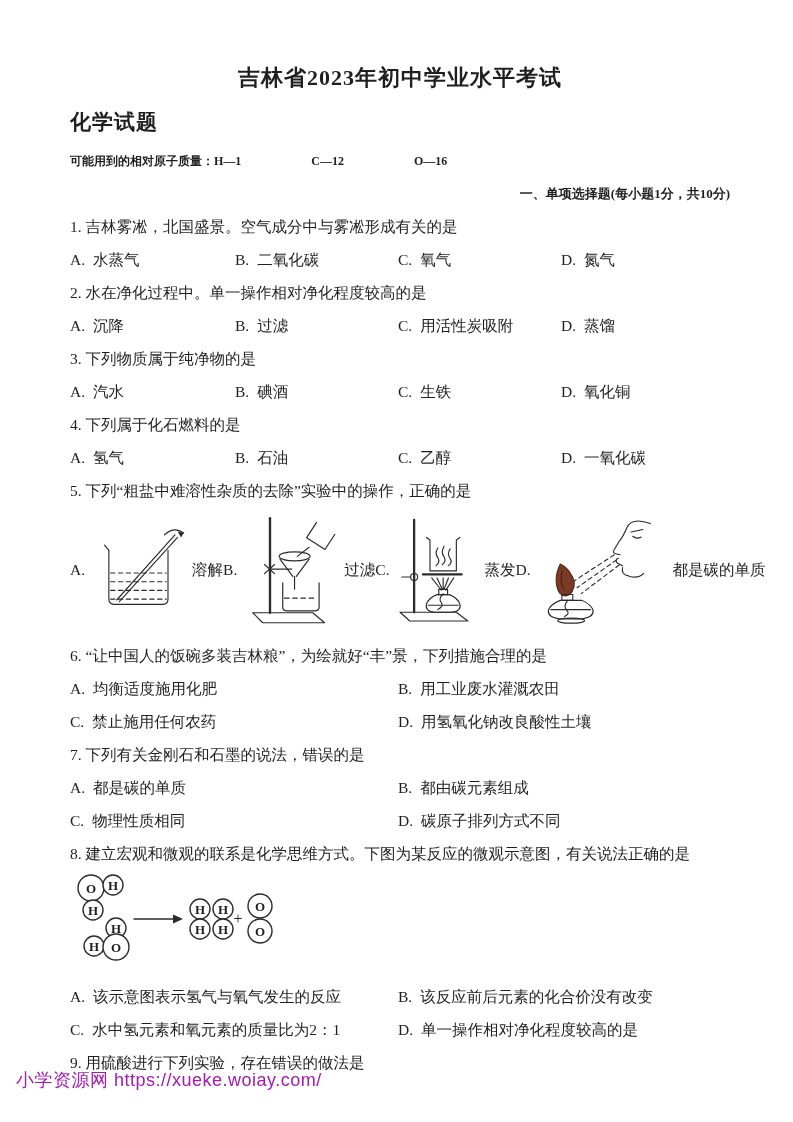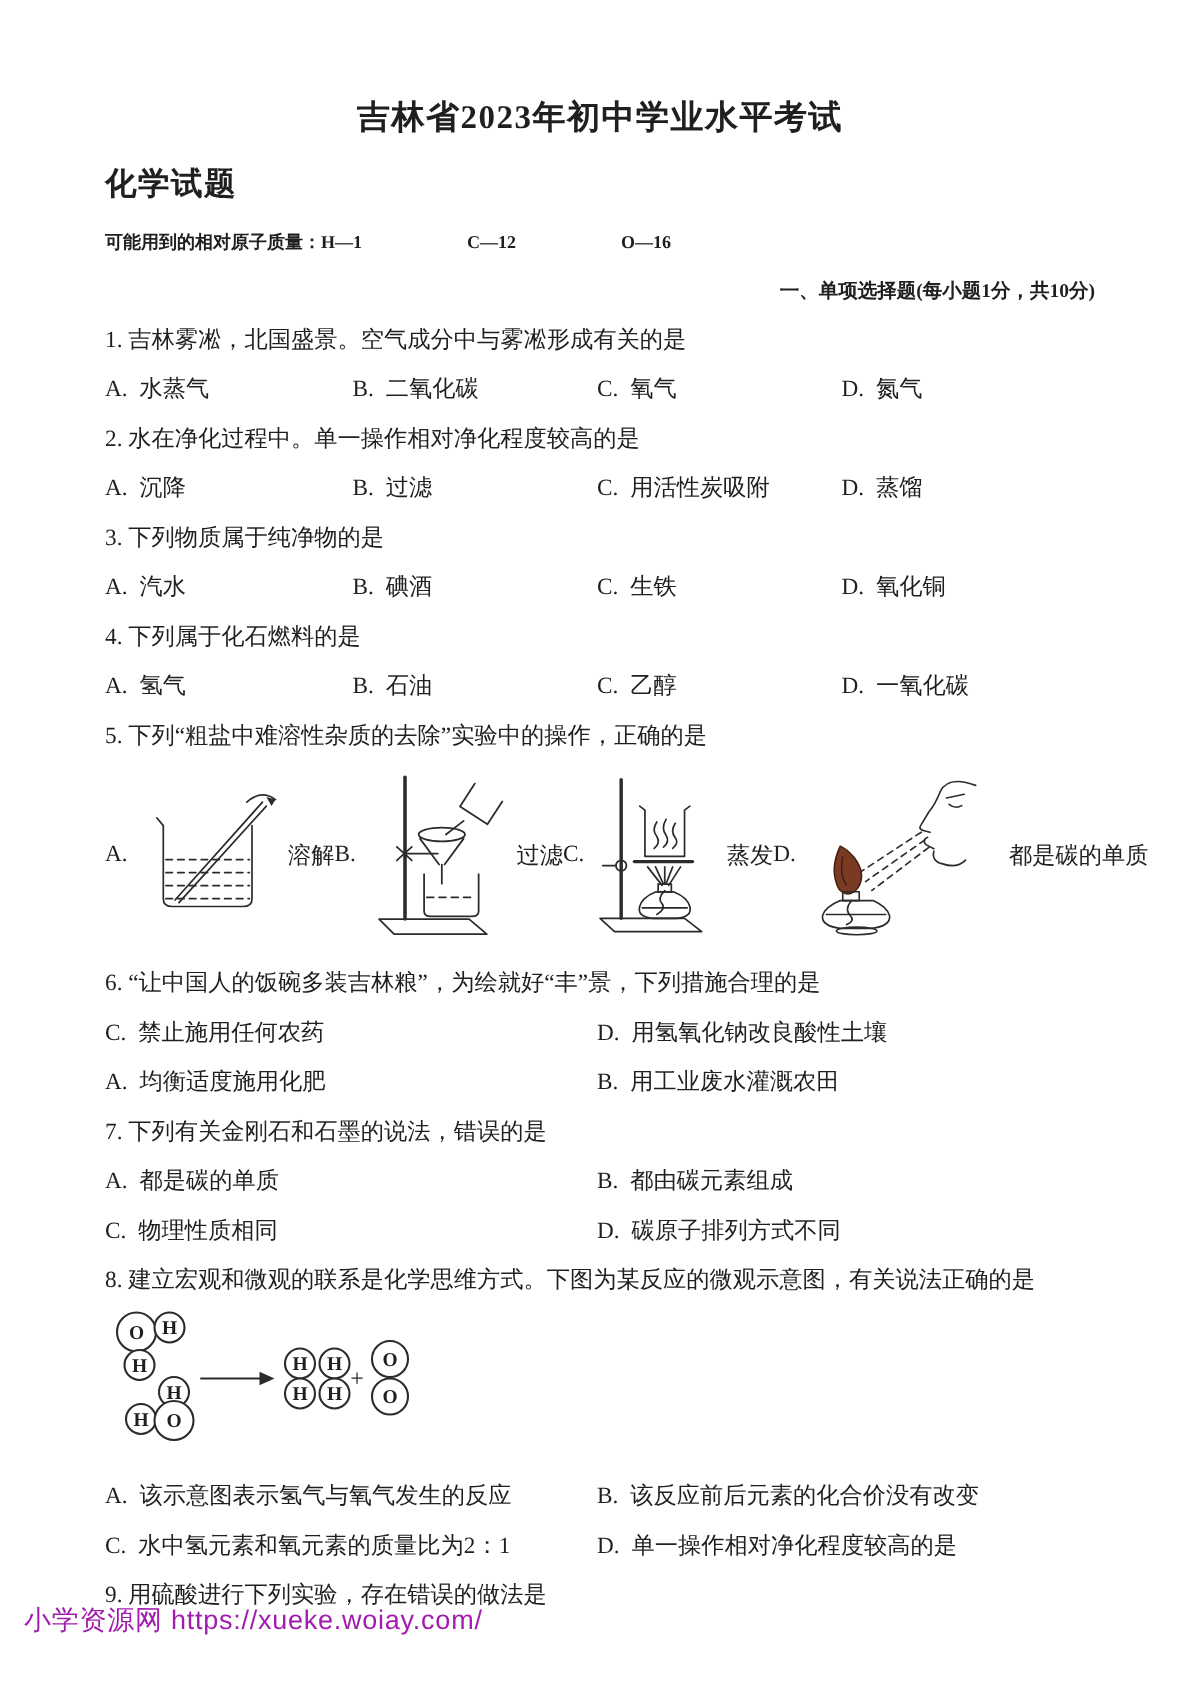--- a/index.html
+++ b/index.html
@@ -177,26 +177,26 @@
           <line class="ln" x1="20" y1="112" x2="67" y2="112"></line>
           <path class="ln" d="M40,101 q-6,7 -1,12 q4,4 -3,7"></path>
           <ellipse class="ln" cx="44" cy="125" rx="16" ry="3"></ellipse>
         </svg>
         <span class="caption">都是碳的单质</span>
       </div>
     </div>
 
     <div class="qline">6. “让中国人的饭碗多装吉林粮”，为绘就好“丰”景，下列措施合理的是</div>
     <div class="opt-row two-col">
+      <span class="opt"><span class="letter">A.</span><span>均衡适度施用化肥</span></span>
+      <span class="opt"><span class="letter">B.</span><span>用工业废水灌溉农田</span></span>
+    </div>
+    <div class="opt-row two-col">
       <span class="opt"><span class="letter">C.</span><span>禁止施用任何农药</span></span>
       <span class="opt"><span class="letter">D.</span><span>用氢氧化钠改良酸性土壤</span></span>
-    </div>
-    <div class="opt-row two-col">
-      <span class="opt"><span class="letter">A.</span><span>均衡适度施用化肥</span></span>
-      <span class="opt"><span class="letter">B.</span><span>用工业废水灌溉农田</span></span>
     </div>
 
     <div class="qline">7. 下列有关金刚石和石墨的说法，错误的是</div>
     <div class="opt-row two-col">
       <span class="opt"><span class="letter">A.</span><span>都是碳的单质</span></span>
       <span class="opt"><span class="letter">B.</span><span>都由碳元素组成</span></span>
     </div>
     <div class="opt-row two-col">
       <span class="opt"><span class="letter">C.</span><span>物理性质相同</span></span>
       <span class="opt"><span class="letter">D.</span><span>碳原子排列方式不同</span></span>

